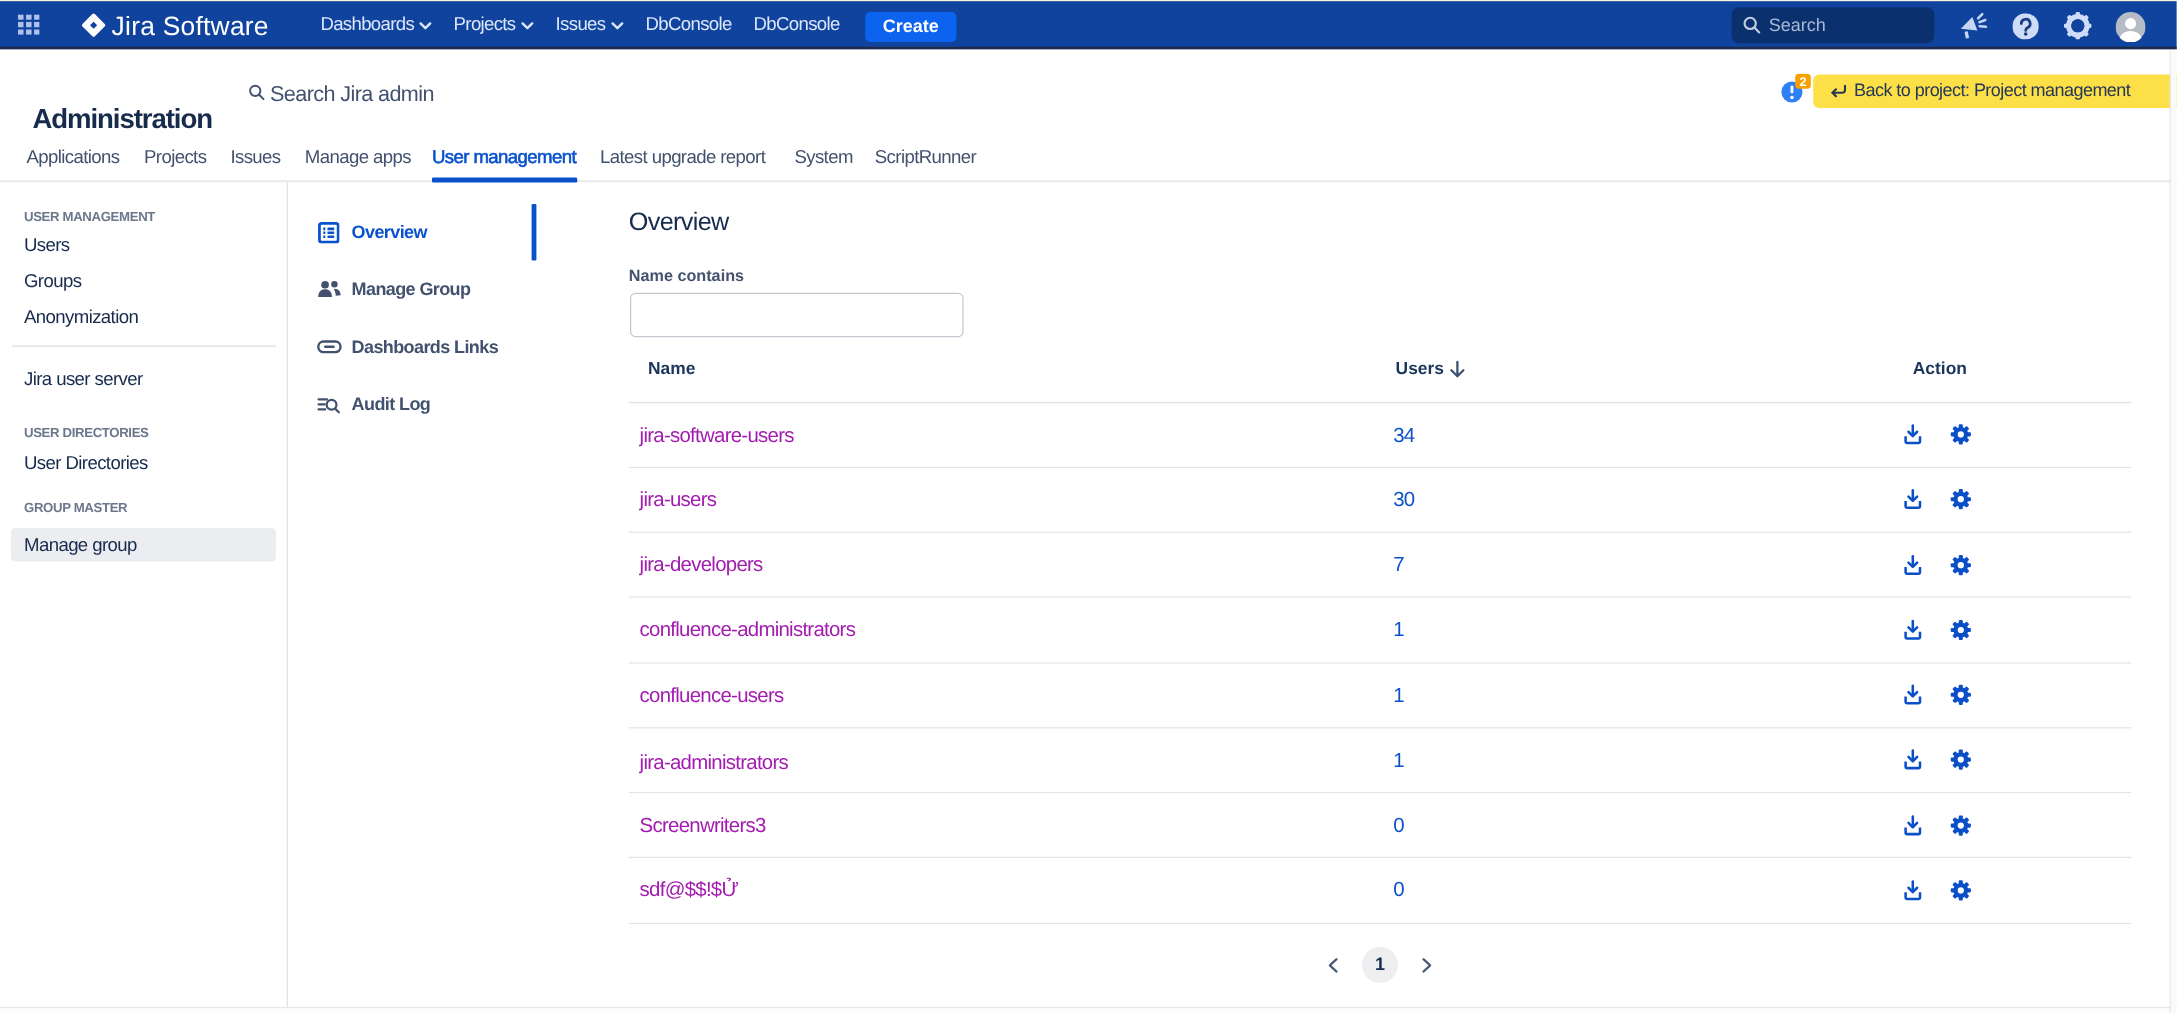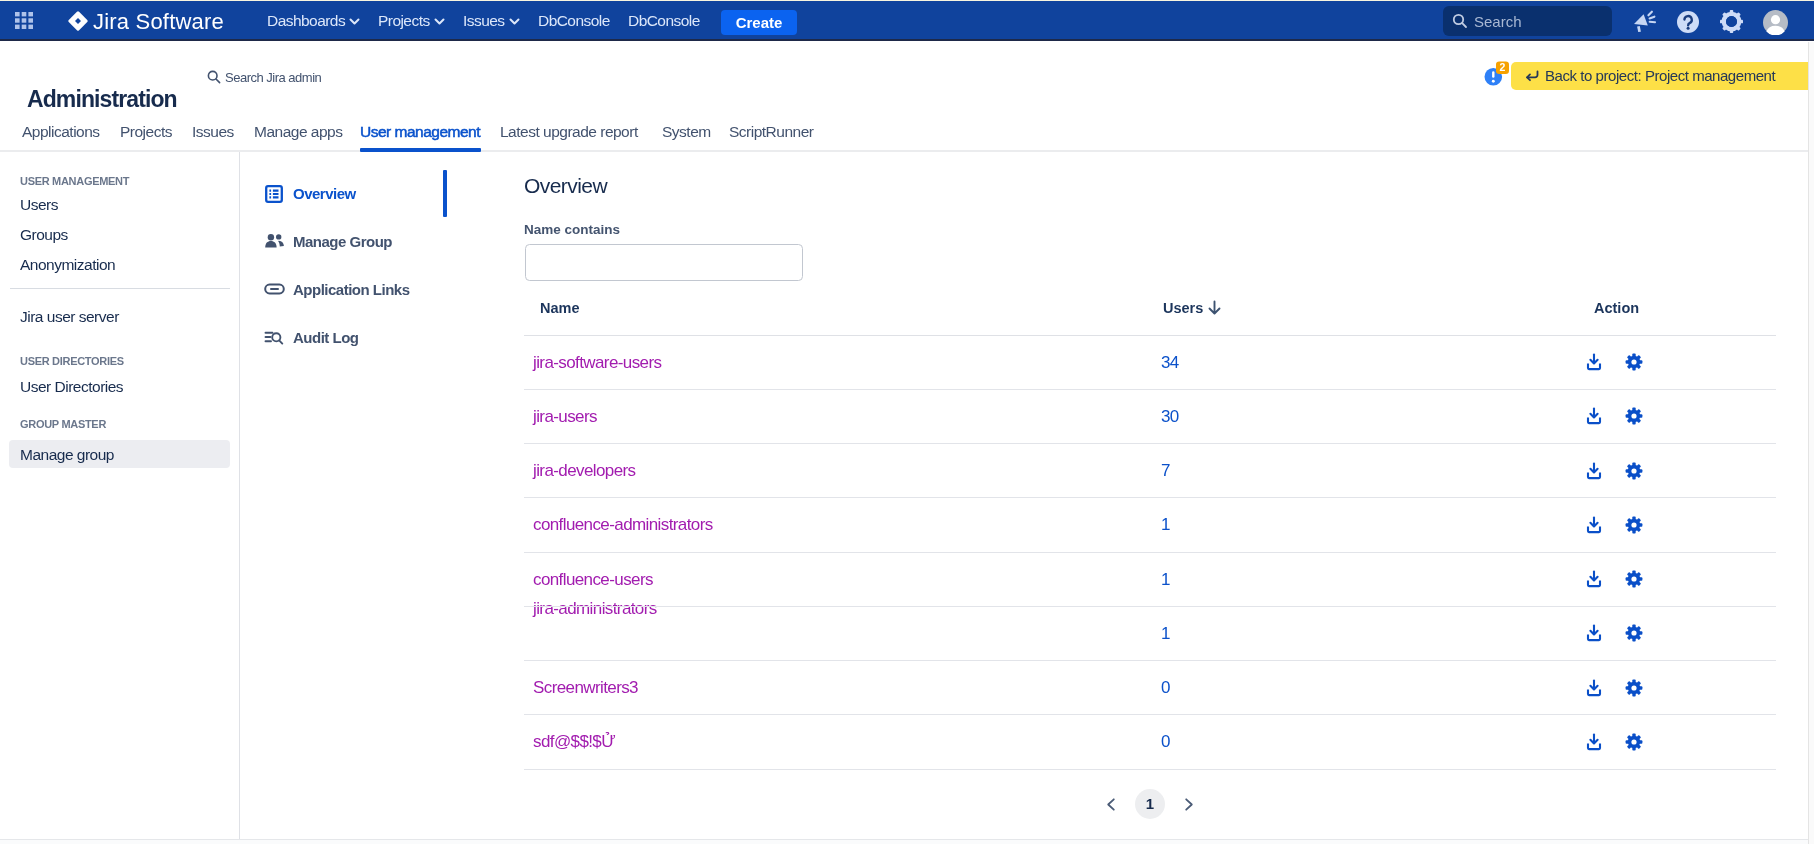--- a/index.html
+++ b/index.html
@@ -12,21 +12,21 @@
 #topline { left:0; top:0; width:1814px; height:1px; background:#F8F4DF; }
 #navbar { left:0; top:1px; width:1814px; height:39.5px; background:#10439D; border-bottom:2px solid #1E2949; }
 .navitem { position:absolute; top:0; height:40px; line-height:40px; color:#DCE7FA; font-size:15.5px; font-weight:500; letter-spacing:-0.55px; white-space:nowrap; }
 #logo-text { position:absolute; left:93px; top:0; height:39px; line-height:41px; color:#fff; font-size:22px; font-weight:400; letter-spacing:.2px; }
 #createbtn { position:absolute; left:721px; top:8.5px; width:76px; height:25px; background:#0B63F0; border-radius:4px; color:#fff; font-size:15px; font-weight:700; text-align:center; line-height:26px; }
 #navsearch { position:absolute; left:1443px; top:4.5px; width:169px; height:30px; background:#0A306E; border-radius:6px; }
 #navsearch span { position:absolute; left:31px; top:0; line-height:31px; font-size:15px; color:#A9B8D3; }
 
 
 #admin-title { left:27px; top:62px; font-size:23px; line-height:27px; font-weight:700; color:#172B4D; letter-spacing:-0.9px;margin-top:24px; }
-#admin-search { left:225px; top:68.5px; font-size:13px; line-height:18px; letter-spacing:-0.5px; color:#42526E; }
+#admin-search { left:225px; top:68.5px; font-size:18px; line-height:18px; letter-spacing:-0.5px; color:#42526E; }
 #backbtn { left:1511px; top:62px; width:316px; height:28px; background:#fde047; border-radius:5px; color:#253858; font-size:15px; letter-spacing:-0.45px; }
 #backbtn span { position:absolute; left:34px; top:0; line-height:28px; white-space:nowrap; }
 
 
 .tab { position:absolute; top:123px; font-size:15.5px; line-height:18px; letter-spacing:-0.5px; color:#42526E; white-space:nowrap; }
 .tab.active { color:#0A52CC; font-weight:500; -webkit-text-stroke:0.5px #0A52CC; }
 #tabs-border { left:0; top:150px; width:1814px; height:1.5px; background:#EBECEE; }
 #tab-underline { left:359.5px; top:147.5px; width:121px; height:4px; background:#0A52CC; border-radius:1px; }
 
 
@@ -211,21 +211,21 @@
       <path d="M1.2 16.4 c0 -4.2 2.4 -6.4 5.7 -6.4 c3.3 0 5.7 2.2 5.7 6.4 Z"></path>
       <circle cx="14.7" cy="5.9" r="2.7"></circle>
       <path d="M14.9 9.7 c2.9 0.1 4.9 2.2 5 5.3 l-4.1 0.5 c-0.1 -2.2 -0.5 -4.1 -1.7 -5.5 Z"></path>
     </g>
   </svg>
   <div class="s2item" style="top:232px">Manage Group</div>
   <svg class="s2icon" style="top:280px" width="21" height="18" viewBox="0 0 21 18">
     <rect x="1.2" y="4.6" width="18.6" height="8.8" rx="4.4" stroke="#42526E" stroke-width="2" fill="none"></rect>
     <path d="M7 9 h7" stroke="#42526E" stroke-width="2" stroke-linecap="round"></path>
   </svg>
-  <div class="s2item" style="top:280px">Application Links</div>
+  <div class="s2item" style="top:280px">Dashboards Links</div>
   <svg class="s2icon" style="top:328px" width="20" height="19" viewBox="0 0 20 19">
     <g stroke="#42526E" stroke-width="1.9" stroke-linecap="round" fill="none">
       <path d="M1.5 4.8 h7"></path>
       <path d="M1.5 9 h5"></path>
       <path d="M1.5 13.2 h5.5"></path>
       <circle cx="12.3" cy="9.3" r="4.1"></circle>
       <path d="M15.4 12.6 L18.3 15.6"></path>
     </g>
   </svg>
   <div class="s2item" style="top:328px">Audit Log</div>
@@ -244,21 +244,21 @@
   <div class="rname" style="top:351.5px">jira-software-users</div>
     <div class="rnum" style="top:351.5px">34</div>
   <div class="rname" style="top:405.5px">jira-users</div>
     <div class="rnum" style="top:405.5px">30</div>
   <div class="rname" style="top:460.0px">jira-developers</div>
     <div class="rnum" style="top:460.0px">7</div>
   <div class="rname" style="top:514.0px">confluence-administrators</div>
     <div class="rnum" style="top:514.0px">1</div>
   <div class="rname" style="top:568.5px">confluence-users</div>
     <div class="rnum" style="top:568.5px">1</div>
-  <div class="rname" style="top:598px">jira-administrators</div>
+  <div class="rname" style="top:625px">jira-administrators</div>
     <div class="rnum" style="top:622.5px">1</div>
   <div class="rname" style="top:677.0px">Screenwriters3</div>
     <div class="rnum" style="top:677.0px">0</div>
   <div class="rname" style="top:731.0px">sdf@$$!$Ử</div>
     <div class="rnum" style="top:731.0px">0</div>
   <div class="rowline" style="top:388.75px"></div>
   <div class="rowline" style="top:443px"></div>
   <div class="rowline" style="top:497.25px"></div>
   <div class="rowline" style="top:551.5px"></div>
   <div class="rowline" style="top:605.75px"></div>

